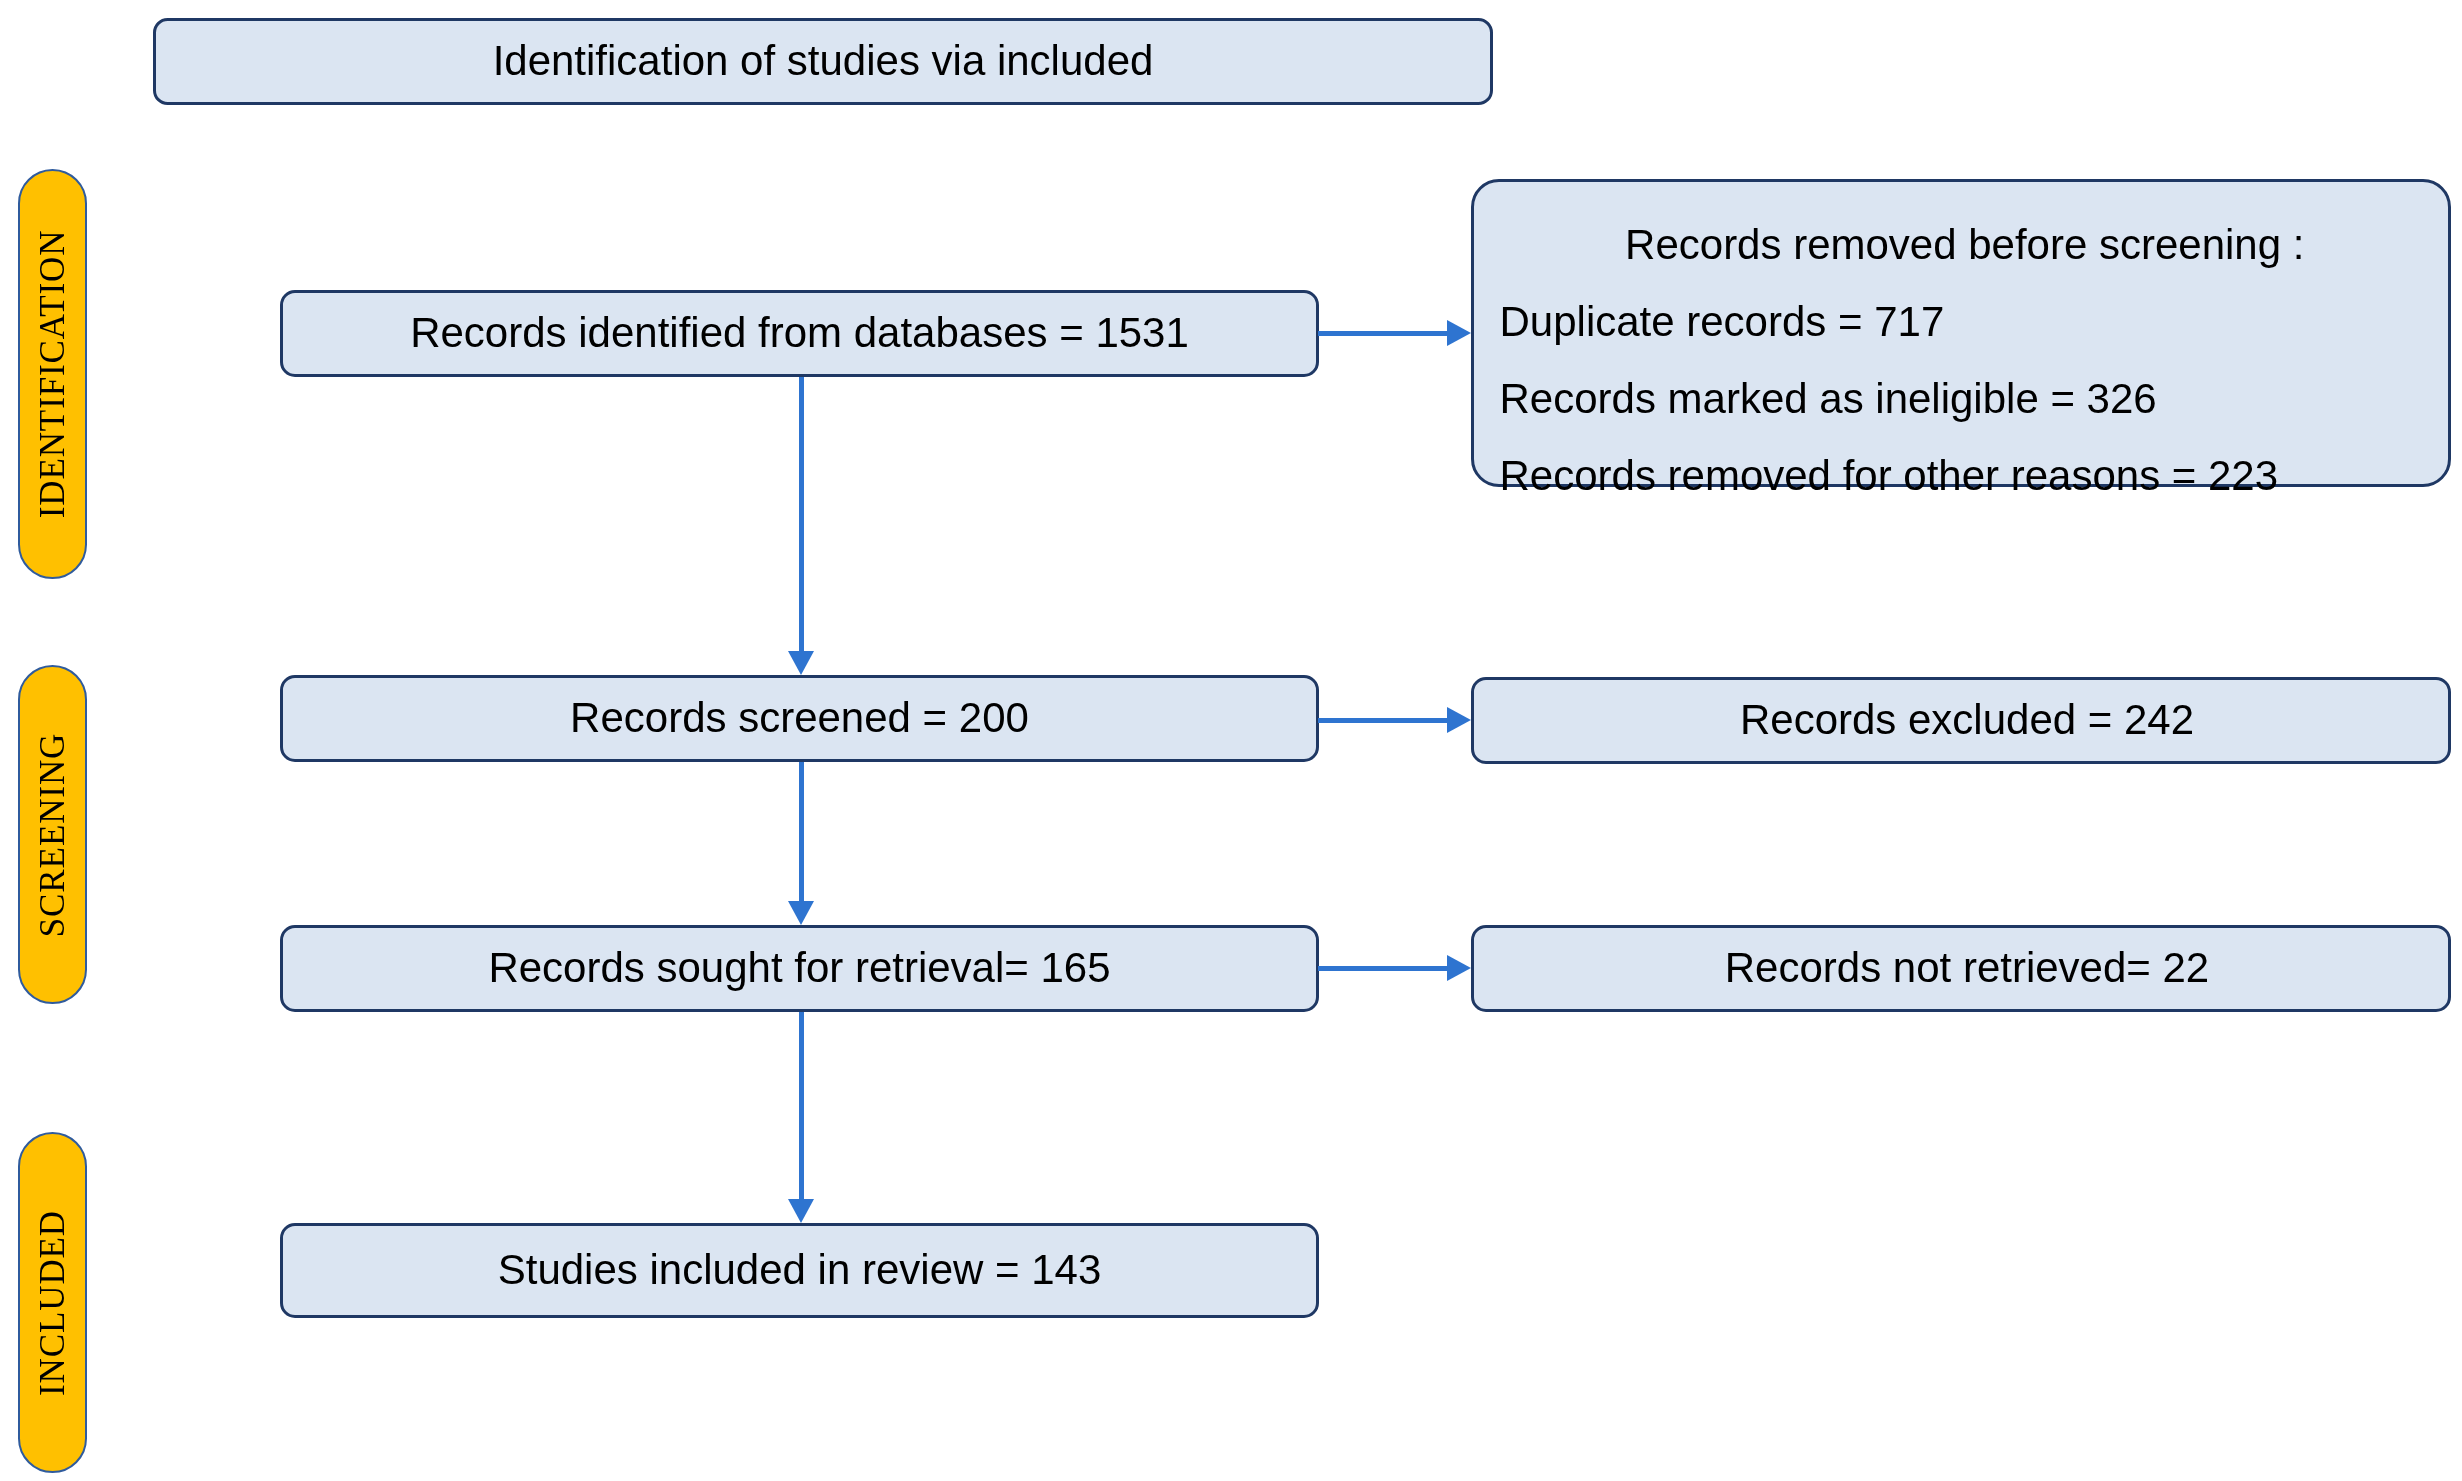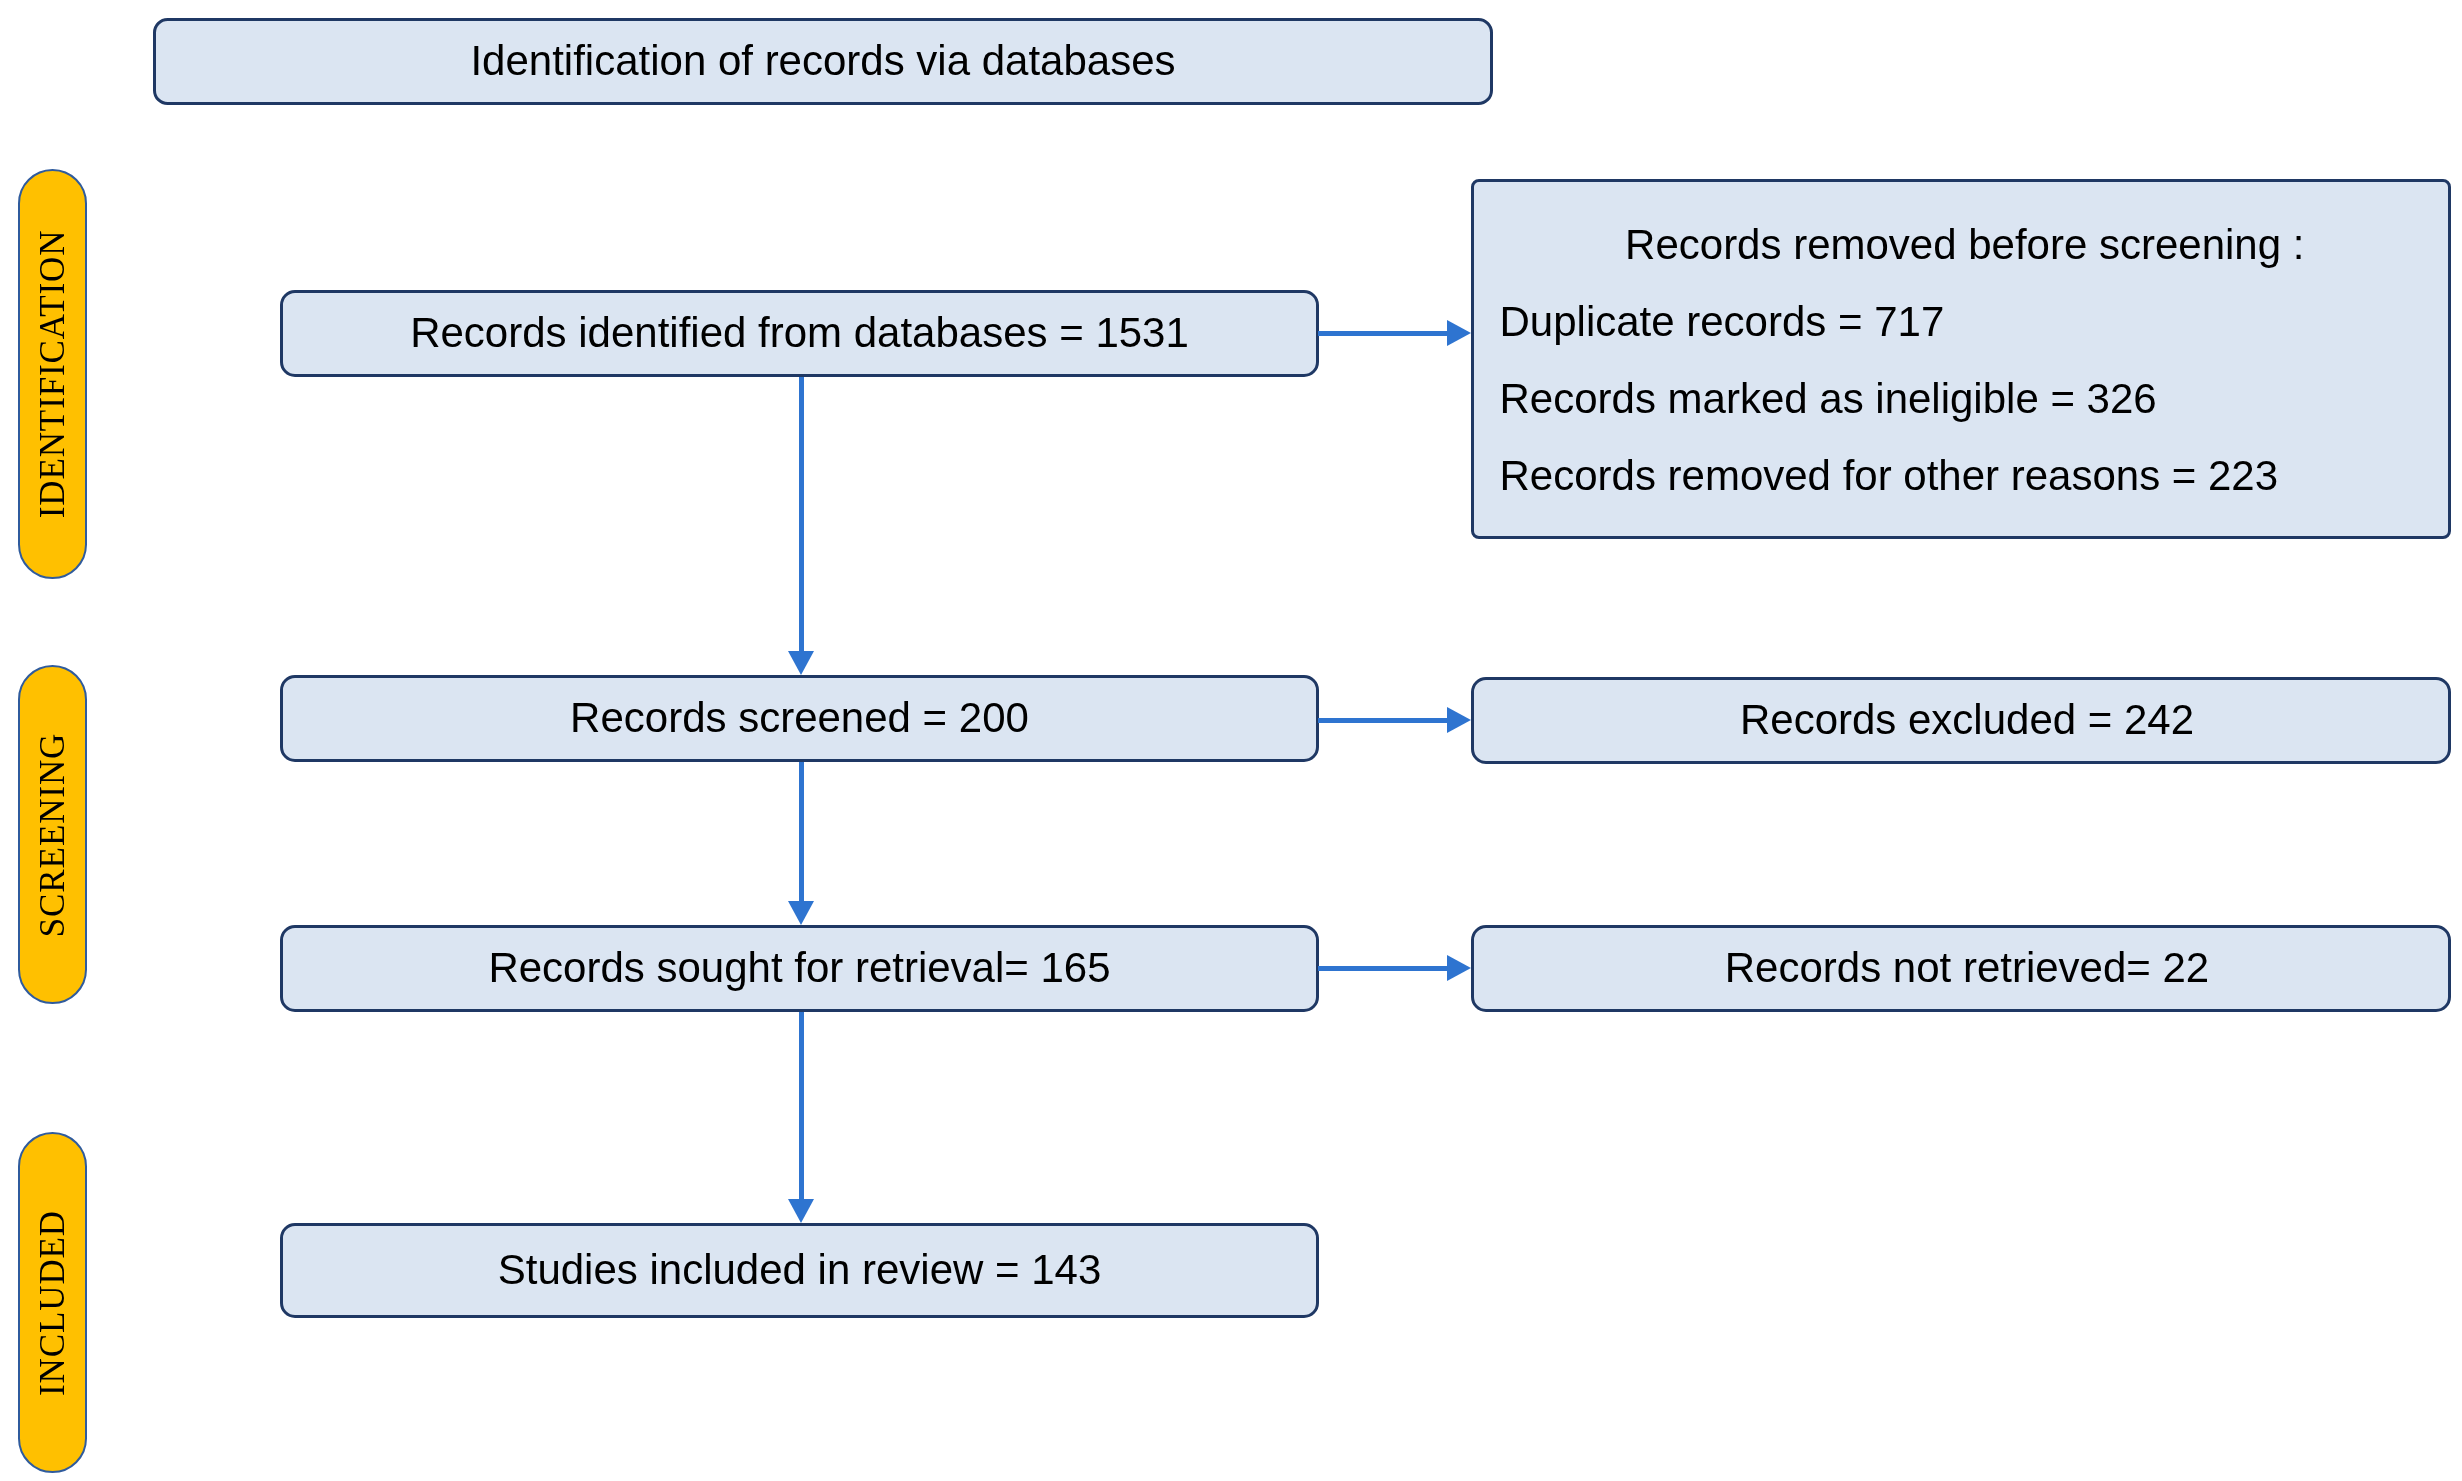--- a/index.html
+++ b/index.html
@@ -36,21 +36,21 @@
   .title-box{left:153px;top:18px;width:1340px;height:87px;border-radius:14.6px;}
 
   .flow-box{left:280px;width:1039px;height:87px;}
   .flow-box.b1{top:290px;}
   .flow-box.b2{top:675px;}
   .flow-box.b3{top:925px;height:87px;}
   .flow-box.b4{top:1223px;height:95px;}
 
   .side-box{left:1471px;width:980px;padding-left:12px;}
   .side-box.r1{
-    top:179px;height:360px;border-radius:8px;
+    top:179px;height:308px;border-radius:28px;
     display:block;text-align:left;
     padding:24px 18px 0 25.5px;
   }
   .side-box.r1 .heading{text-align:center;line-height:77px;}
   .side-box.r1 .line{line-height:77px;white-space:nowrap;}
   .side-box.r2{top:677px;height:87px;}
   .side-box.r3{top:925px;height:87px;}
 
   
   .stage-pill{
@@ -98,21 +98,21 @@
   .arrow.v1{left:783px;top:377px;height:298px;}
   .arrow.v2{left:783px;top:762px;height:163px;}
   .arrow.v3{left:783px;top:1012px;height:211px;}
 </style>
 </head>
 <body>
 
 <div class="canvas">
 
   <div class="node title-box">
-    <span>Identification of records via databases</span>
+    <span>Identification of studies via included</span>
   </div>
 
   <div class="stage-pill identification">
     <span class="vtext">IDENTIFICATION</span>
   </div>
   <div class="stage-pill screening">
     <span class="vtext">SCREENING</span>
   </div>
   <div class="stage-pill included">
     <span class="vtext">INCLUDED</span>

